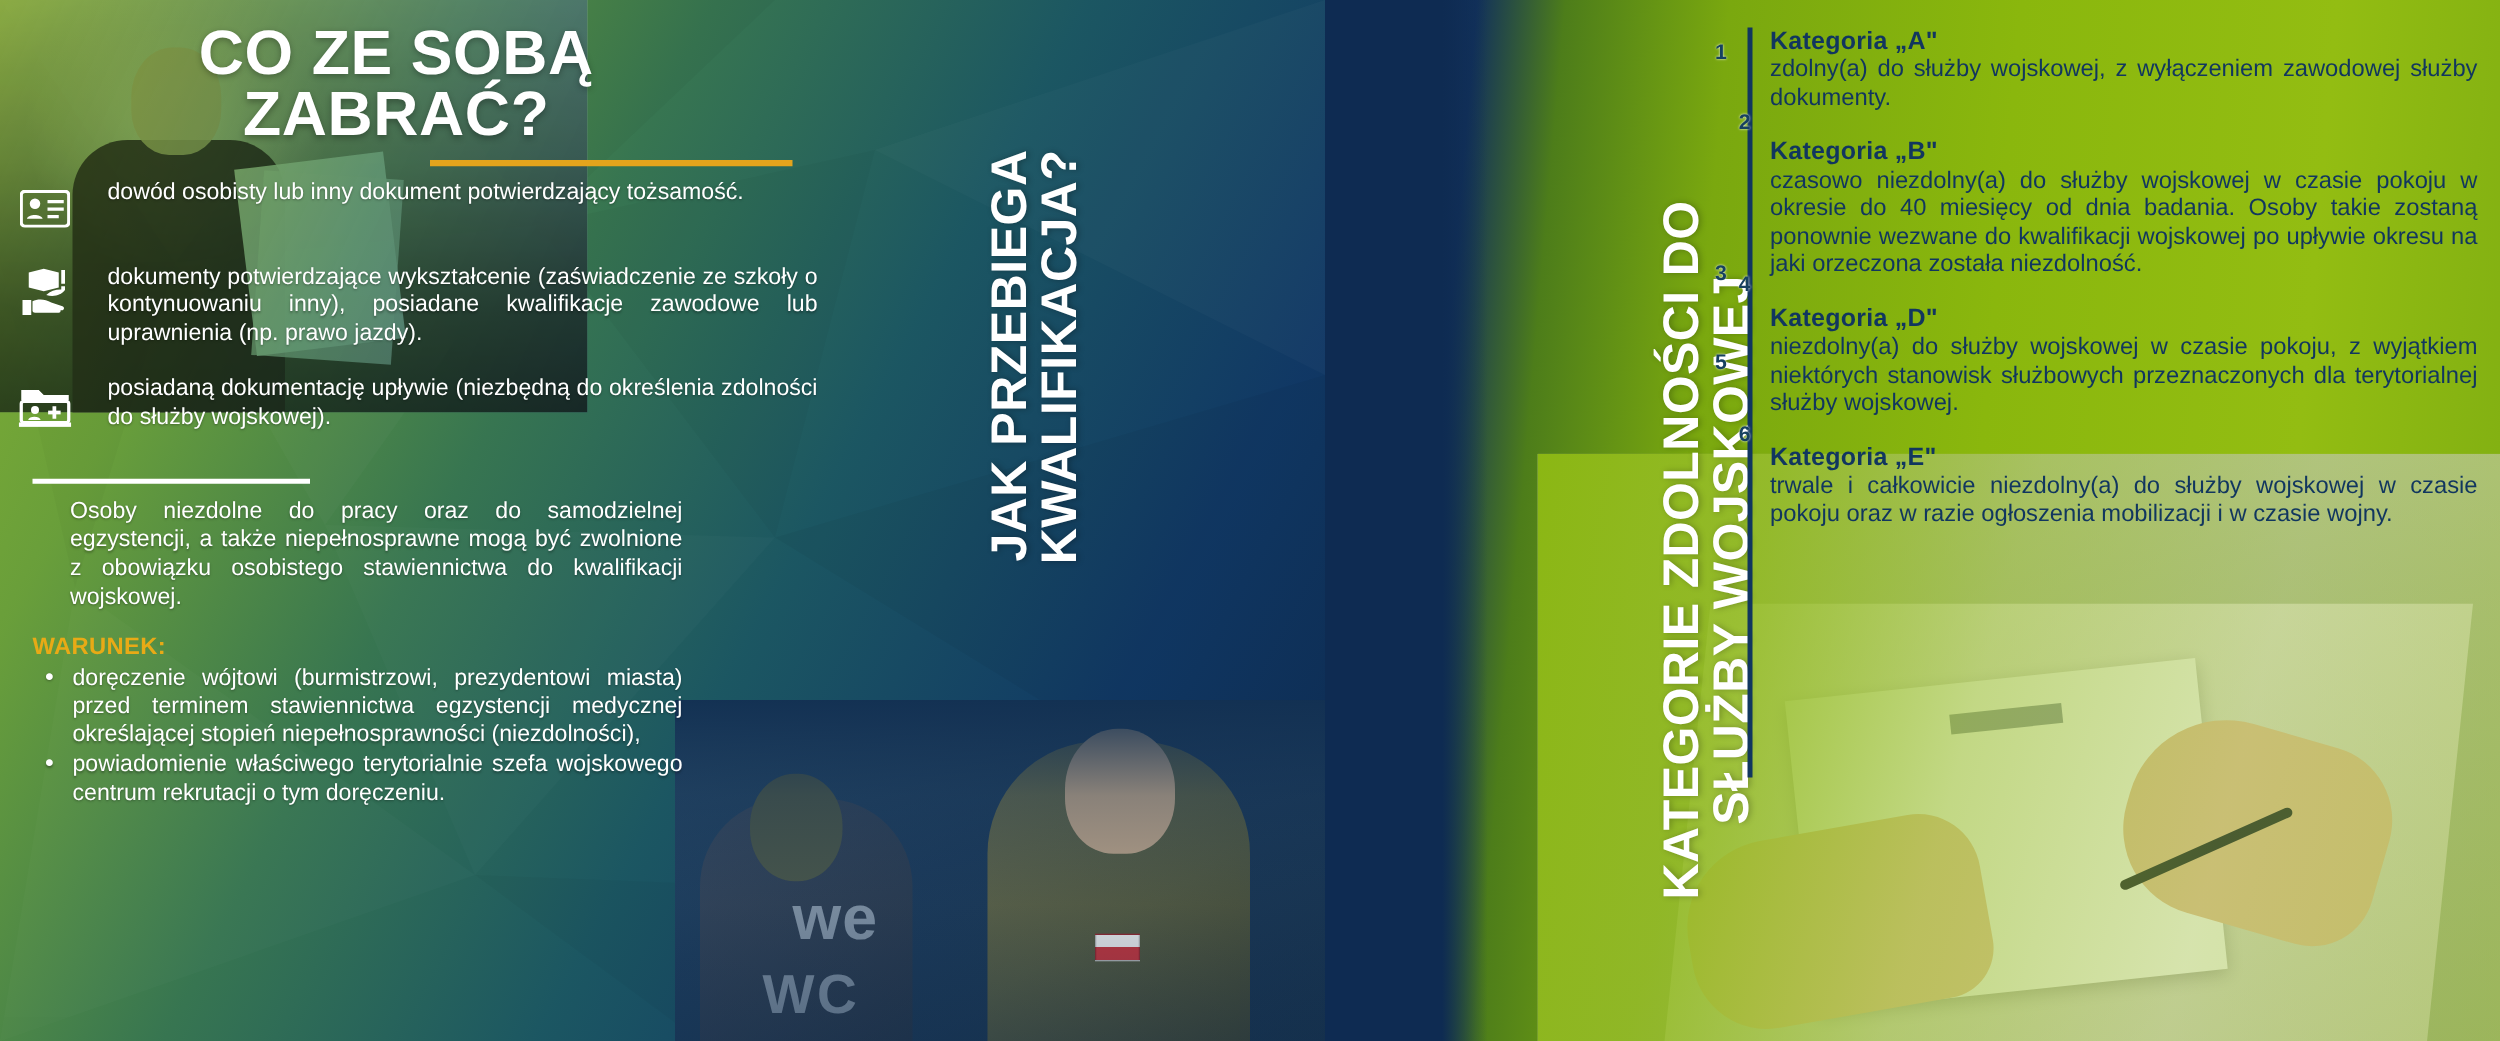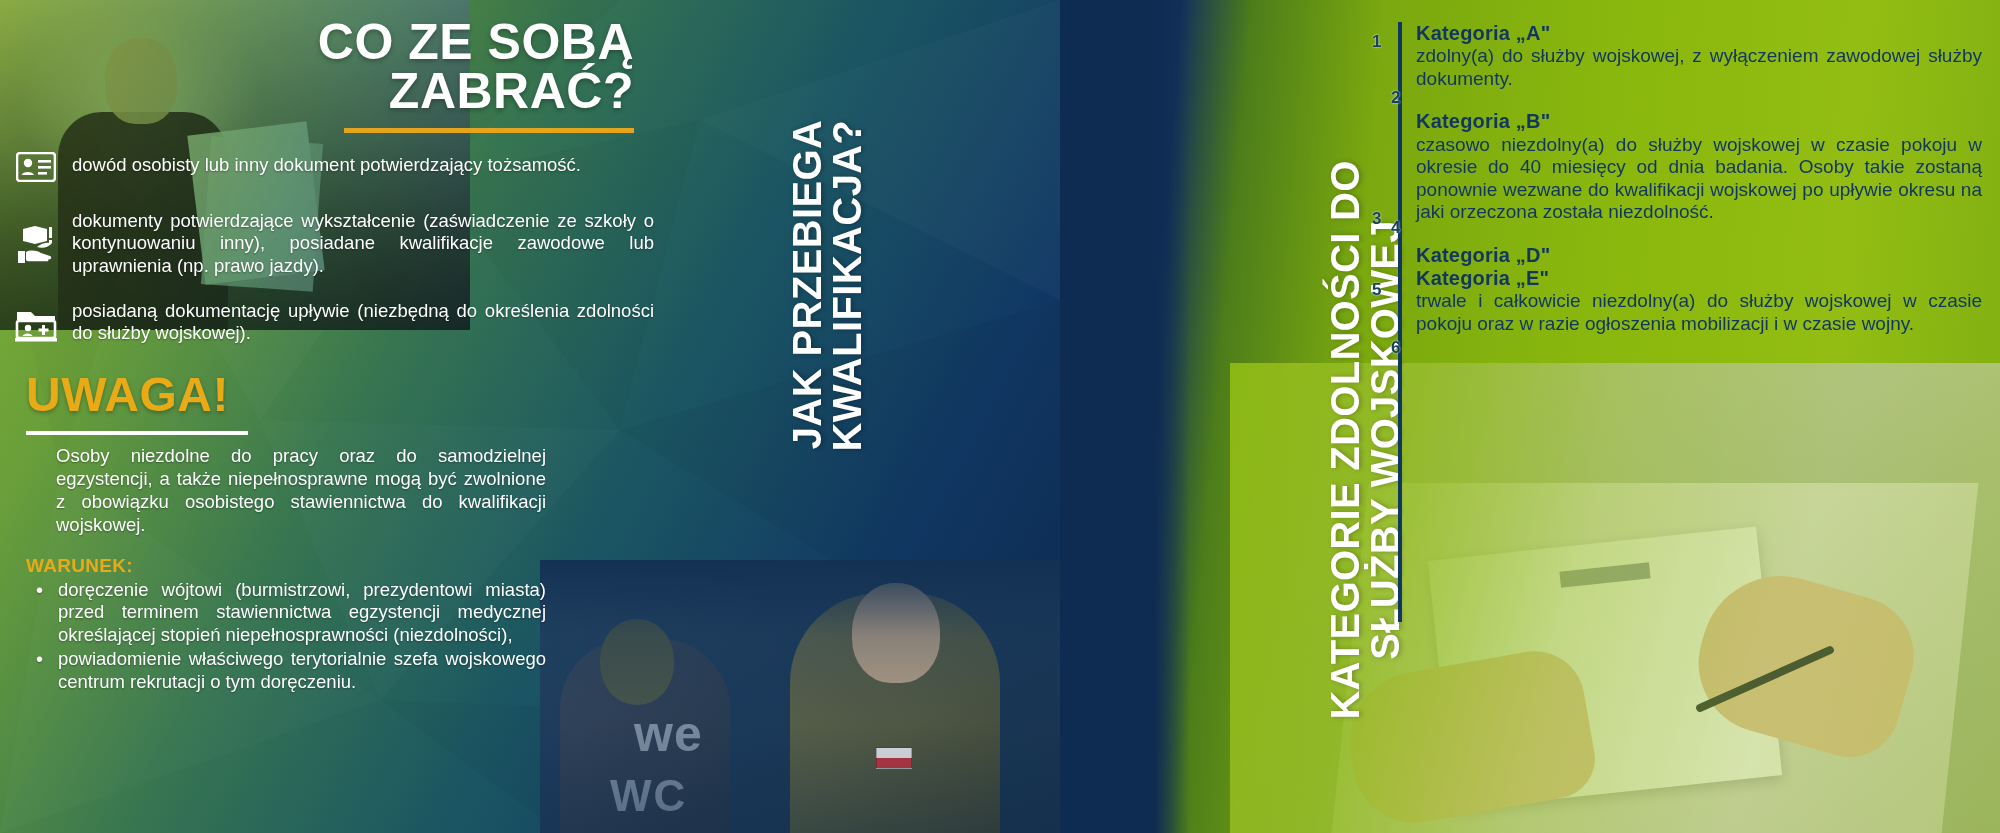--- a/index.html
+++ b/index.html
@@ -96,39 +96,39 @@
     font-size:44px; font-weight:700; letter-spacing:2px;
   }
   .photo-bottom-mid .fade{
     position:absolute; inset:0;
     background:linear-gradient(180deg, rgba(18,48,82,.95) 0%, rgba(18,48,82,.35) 28%, rgba(18,48,82,.12) 60%, rgba(18,48,82,.35) 100%);
   }
 
   
   .headline{
     position:absolute; left:0; top:18px; width:648px;
-    text-align:right; padding-right:14px;
+    text-align:center; padding-right:14px;
   }
   .headline .l{
     display:block;
     color:#ffffff;
     font-weight:800;
     font-size:50px;
     line-height:.98;
     letter-spacing:.5px;
     text-shadow:0 2px 5px rgba(0,0,0,.30);
   }
   .headline .rule{
     display:block; margin-left:auto; margin-top:12px;
     width:290px; height:5px; background:#e4a41c;
   }
 
   
   .bring-list{ position:absolute; left:14px; top:142px; width:640px; }
-  .bring-row{ display:flex; gap:14px; align-items:center; margin-bottom:22px; }
+  .bring-row{ display:flex; gap:28px; align-items:flex-start; margin-bottom:22px; }
   .bring-ic{
     flex:0 0 44px; width:44px; height:46px;
     display:flex; align-items:center; justify-content:center;
     color:#fff; padding-top:4px;
   }
   .bring-tx{
     color:#ffffff; font-size:18.5px; line-height:1.21;
     text-align:justify; text-justify:inter-word;
     text-shadow:0 1px 2px rgba(0,0,0,.35);
   }
@@ -378,21 +378,20 @@
             <rect x="23.5" y="22.5" width="10" height="3" fill="#fff"></rect>
             <rect x="0" y="32" width="42" height="3.5" fill="#fff"></rect>
           </svg>
         </div>
         <div class="bring-tx">posiadaną dokumentację upływie (niezbędną do określenia zdolności do służby wojskowej).</div>
       </div>
 
     </div>
 
     <div class="uwaga-wrap">
-      <div class="uwaga-h">UWAGA!</div>
       <div class="uwaga-rule"></div>
       <div class="uwaga-p">Osoby niezdolne do pracy oraz do samodzielnej egzystencji, a także niepełnosprawne mogą być zwolnione z obowiązku osobistego stawiennictwa do kwalifikacji wojskowej.</div>
       <div class="warunek-h">WARUNEK:</div>
       <ul class="warunek-ul">
         <li>doręczenie wójtowi (burmistrzowi, prezydentowi miasta) przed terminem stawiennictwa egzystencji medycznej określającej stopień niepełnosprawności (niezdolności),</li>
         <li>powiadomienie właściwego terytorialnie szefa wojskowego centrum rekrutacji o tym doręczeniu.</li>
       </ul>
     </div>
   </section>
 
@@ -501,20 +500,21 @@
       <div>
         <div class="cat-h">Kategoria „A"</div>
         <div class="cat-p">zdolny(a) do służby wojskowej, z wyłączeniem zawodowej służby dokumenty.</div>
       </div>
       <div>
         <div class="cat-h">Kategoria „B"</div>
         <div class="cat-p">czasowo niezdolny(a) do służby wojskowej w czasie pokoju w okresie do 40 miesięcy od dnia badania. Osoby takie zostaną ponownie wezwane do kwalifikacji wojskowej po upływie okresu na jaki orzeczona została niezdolność.</div>
       </div>
       <div>
         <div class="cat-h">Kategoria „D"</div>
+        <div class="cat-p">niezdolny(a) do służby wojskowej w czasie pokoju, z wyjątkiem niektórych stanowisk służbowych przeznaczonych dla terytorialnej służby wojskowej.</div>
       </div>
       <div>
         <div class="cat-h">Kategoria „E"</div>
         <div class="cat-p">trwale i całkowicie niezdolny(a) do służby wojskowej w czasie pokoju oraz w razie ogłoszenia mobilizacji i w czasie wojny.</div>
       </div>
     </div>
   </section>
 
 </div>
 

